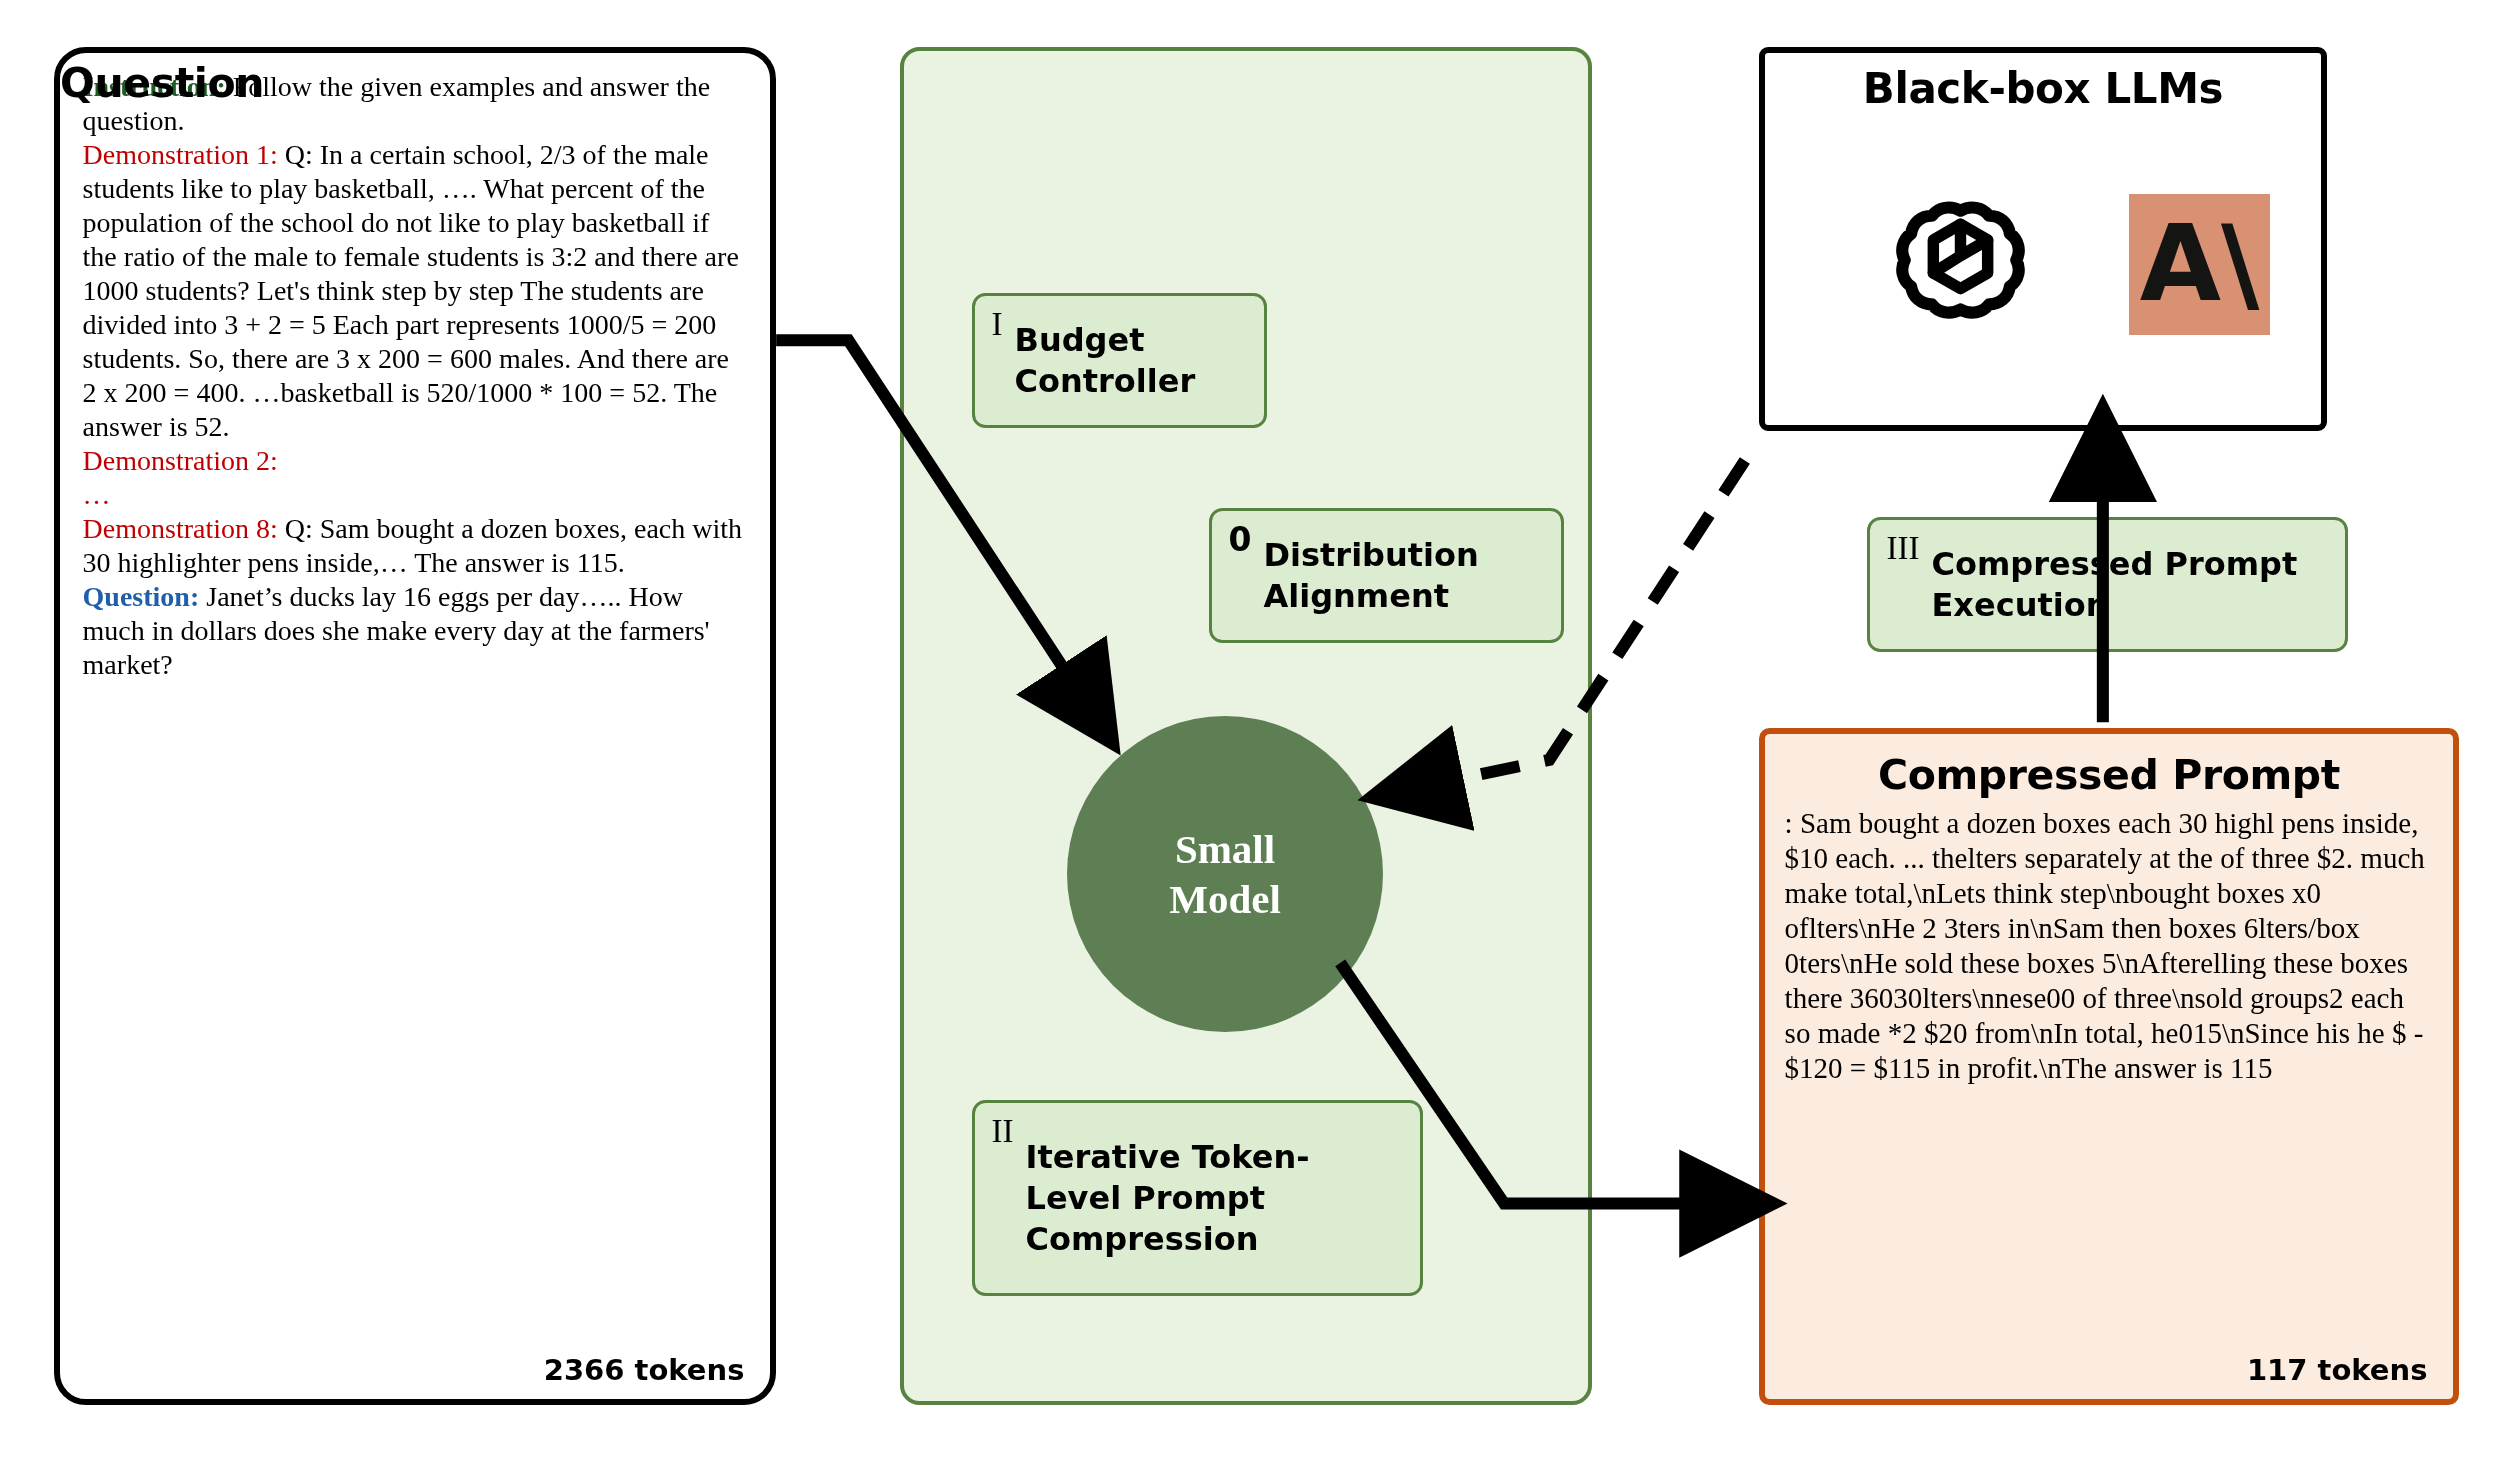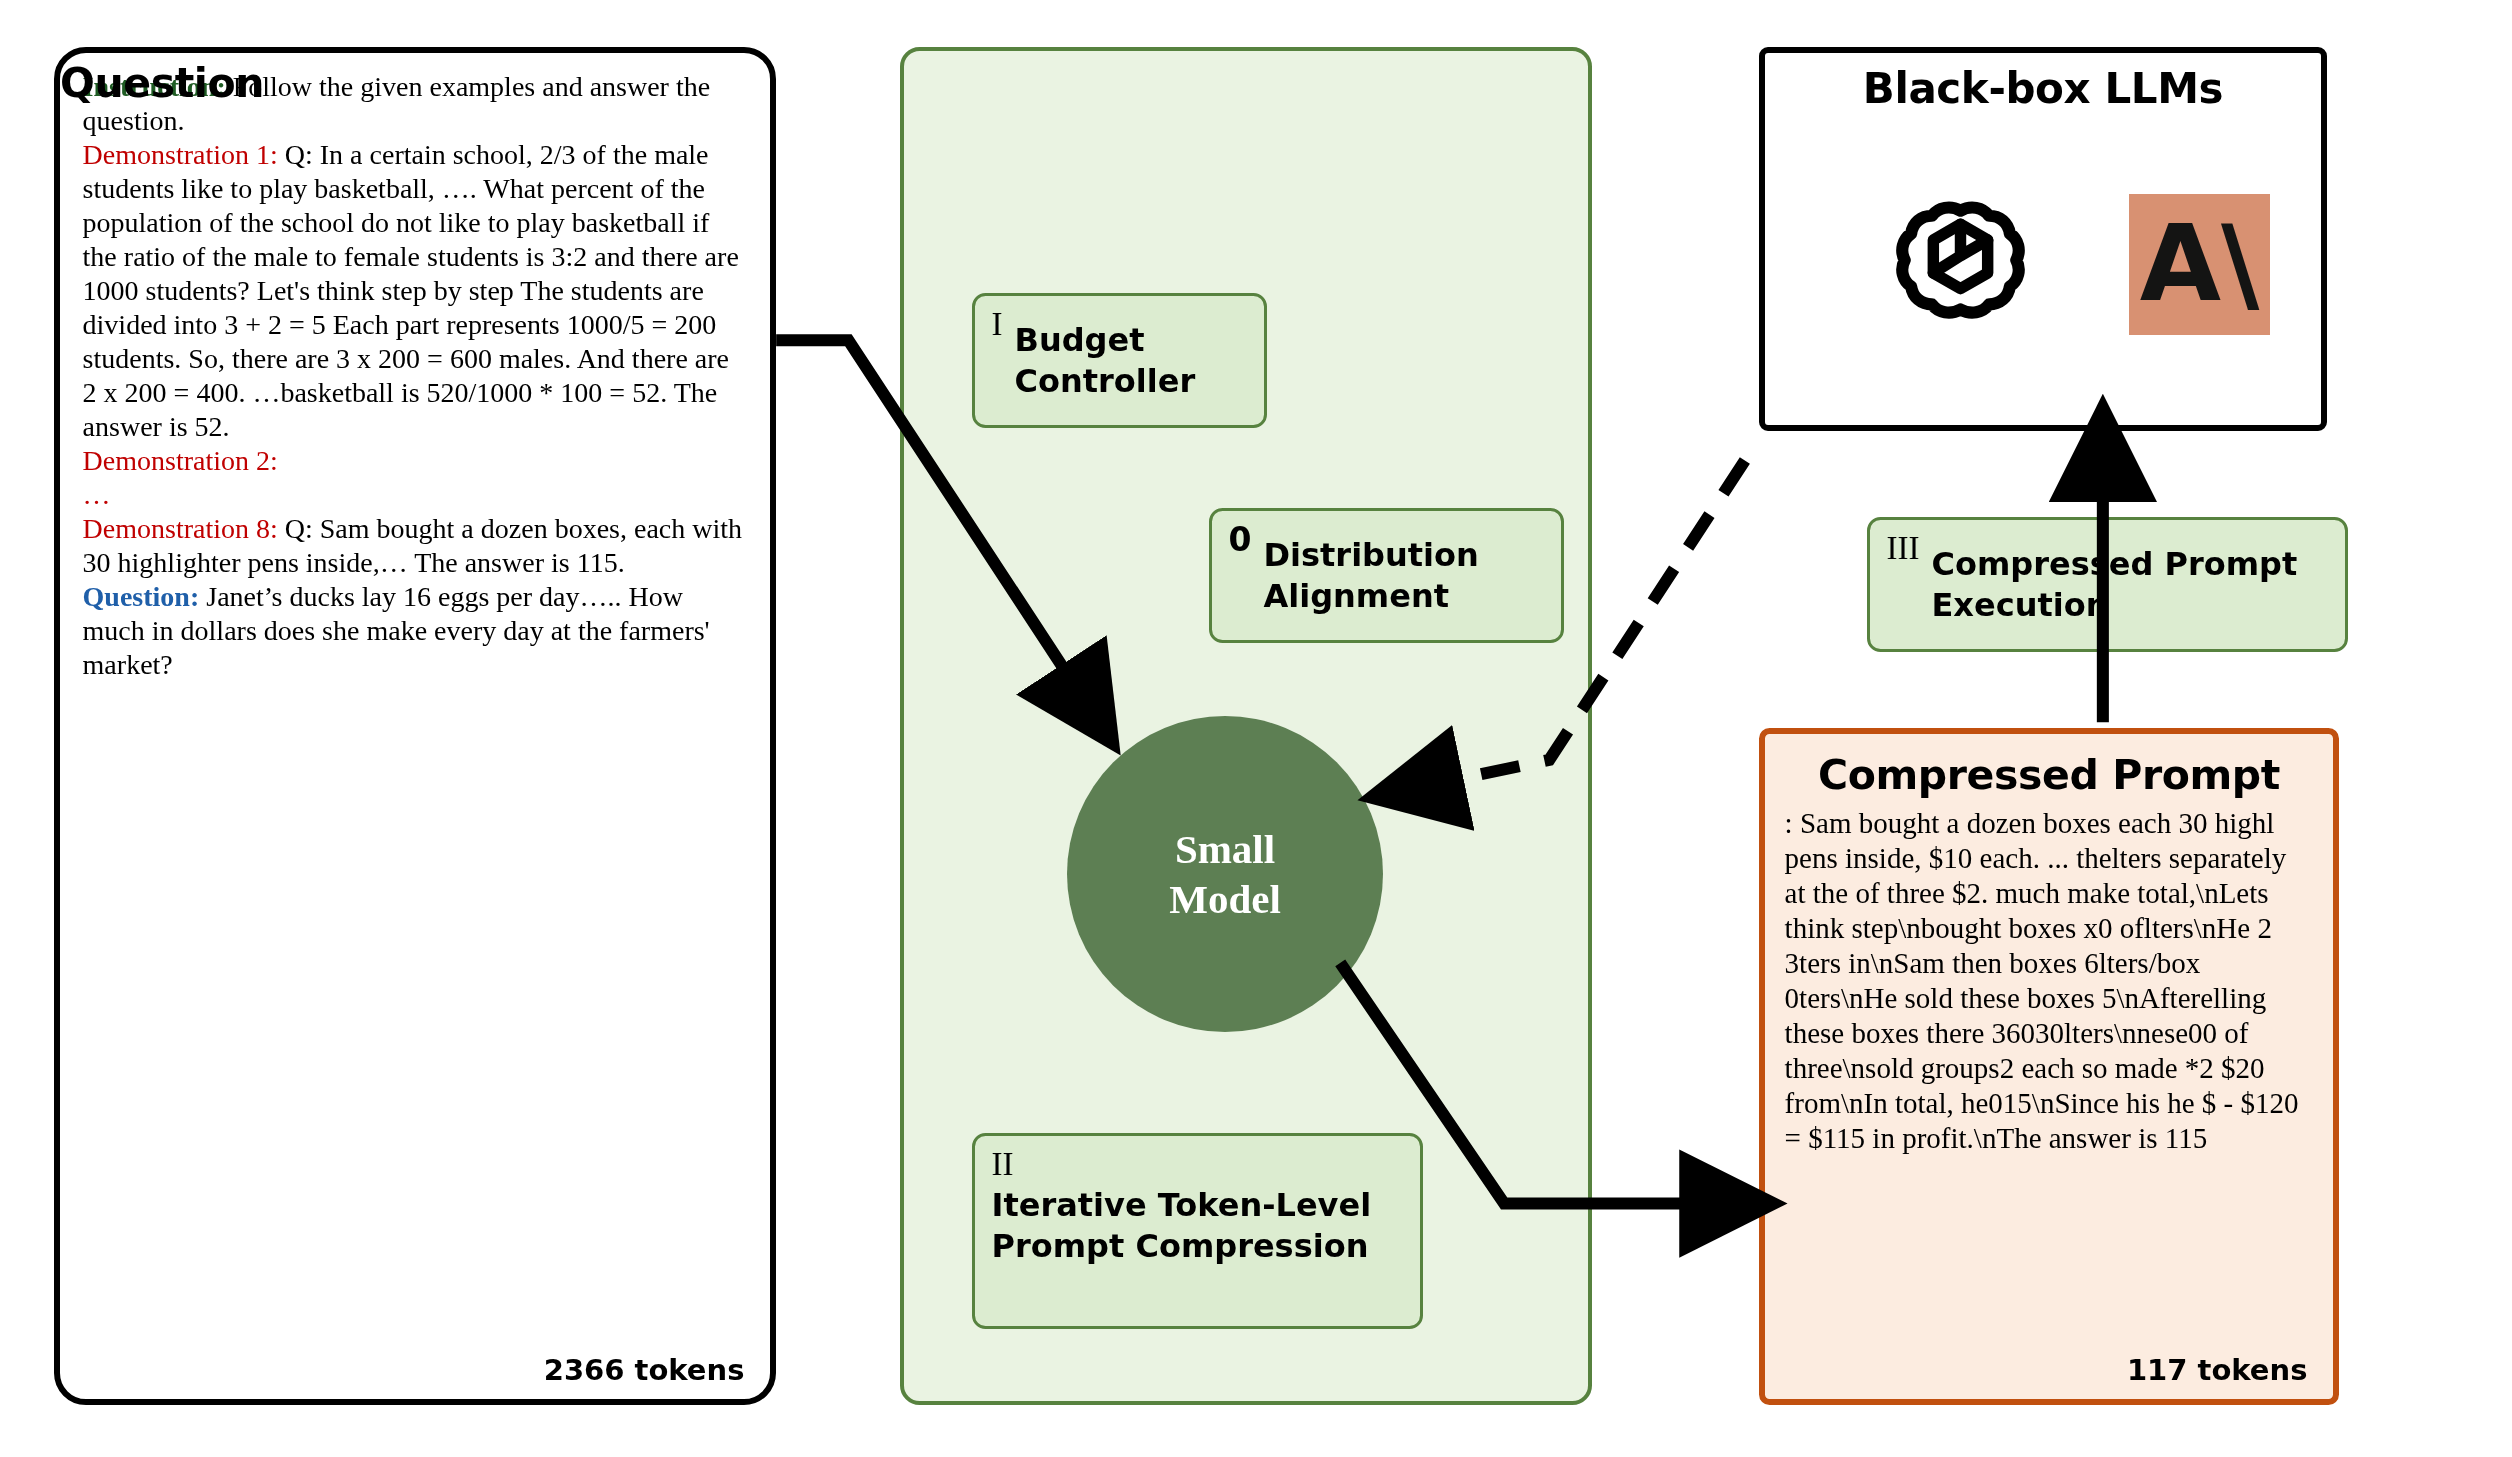--- a/index.html
+++ b/index.html
@@ -54,21 +54,21 @@
     top: 47px;
     width: 568px;
     height: 384px;
     border: 6.8px solid #000000;
     border-radius: 9px;
   }
 
   #compressed-prompt-panel {
     left: 1759px;
     top: 728px;
-    width: 580px;
+    width: 700px;
     height: 677px;
     border: 6.8px solid #c1500f;
     border-radius: 10.5px;
     background: #fcece0;
     padding: 12px 19.6px 10.5px 19.6px;
   }
 
   
   .panel-title {
     font-family: "DejaVu Sans", sans-serif;
@@ -142,21 +142,21 @@
   }
   .module-box .num.bold { font-weight: bold; font-family: "DejaVu Sans", sans-serif; }
   .module-box .mtext {
     font-weight: bold;
     font-size: 32px;
     line-height: 41px;
   }
 
   #budget-controller-box { left: 972px; top: 293px; width: 295px; height: 135px; }
   #distribution-alignment-box { left: 1209px; top: 508px; width: 355px; height: 135px; }
-  #iterative-compression-box { left: 972px; top: 1133px; width: 451px; height: 196px; flex-direction: column; }
+  #iterative-compression-box { left: 972px; top: 1100px; width: 451px; height: 196px; }
   #compressed-execution-box {
     left: 1867px; top: 517px; width: 481px; height: 135px;
     background: #dcecd0;
   }
 
   
   #small-model-circle {
     position: absolute;
     left: 1067px;
     top: 716px;

